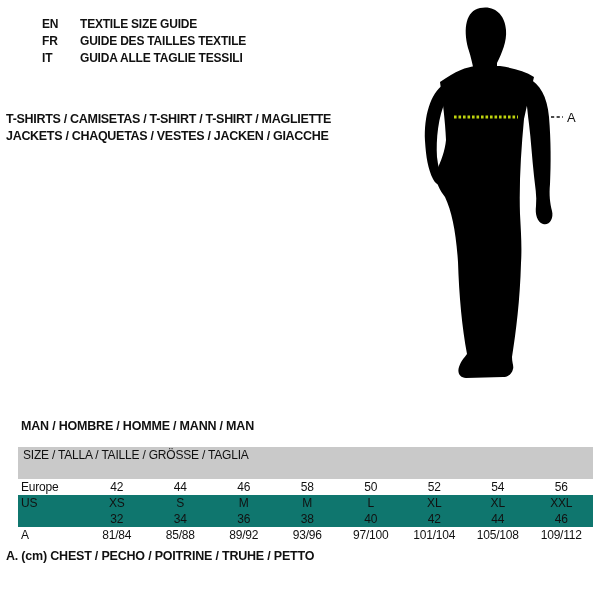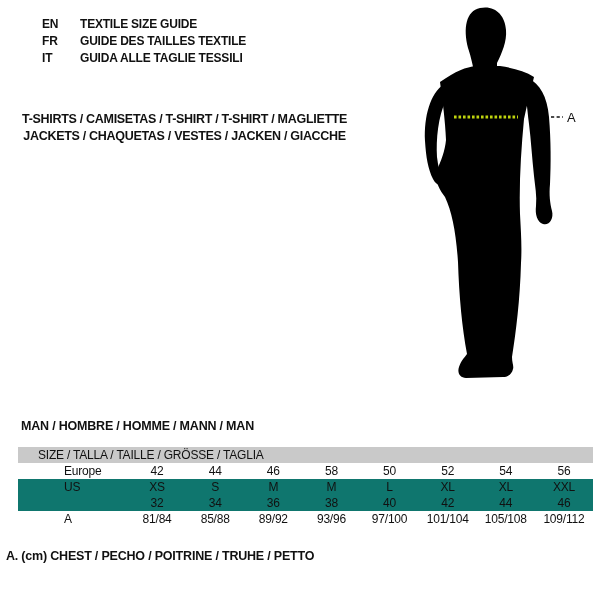--- a/index.html
+++ b/index.html
@@ -10,37 +10,37 @@
   }
   .canvas{position:absolute;inset:0;}
 
   
   .langs{position:absolute;left:22px;top:16px;}
   .lang-row{display:flex;height:16.8px;align-items:center;}
   .lang-code{width:38px;font-size:12px;font-weight:700;letter-spacing:-0.2px;padding-left:20px;}
   .lang-label{font-size:12px;font-weight:700;letter-spacing:-0.2px;white-space:nowrap;}
 
   
-  .garments{position:absolute;left:22px;top:111px;text-align:center;}
+  .garments{position:absolute;left:6px;top:111px;}
   .garment-line{font-size:12.5px;font-weight:700;letter-spacing:-0.3px;line-height:17px;white-space:nowrap;}
 
   
   .figure{position:absolute;left:400px;top:0;width:200px;height:420px;}
   .figure svg{display:block;}
   .measure-a-text{font-family:"Liberation Sans",sans-serif;font-size:13px;fill:#111;}
 
   
   .section-title{position:absolute;left:21px;top:419px;font-size:12.5px;font-weight:700;letter-spacing:-0.2px;white-space:nowrap;}
 
   
   .size-table{position:absolute;left:18px;top:447px;width:575px;}
-  .thead{height:16px;line-height:16px;background:#c9c9c9;font-size:12px;padding-left:20px;box-sizing:border-box;letter-spacing:-0.2px;}
+  .thead{height:32px;line-height:16px;background:#c9c9c9;font-size:12px;padding-left:5px;box-sizing:border-box;letter-spacing:-0.2px;}
   .trow{display:flex;height:16px;align-items:center;font-size:12px;}
   .trow.shaded{background:#0f766e;}
-  .rlabel{width:67px;padding-left:3px;box-sizing:border-box;letter-spacing:-0.2px;margin-left:43px;}
+  .rlabel{width:67px;padding-left:3px;box-sizing:border-box;letter-spacing:-0.2px;}
   .tcell{flex:1;text-align:center;letter-spacing:-0.2px;}
 
   
   .footnote{position:absolute;left:6px;top:549px;font-size:12.5px;font-weight:700;letter-spacing:-0.2px;white-space:nowrap;}
 </style>
 </head>
 <body>
 
 <div class="canvas">
 

